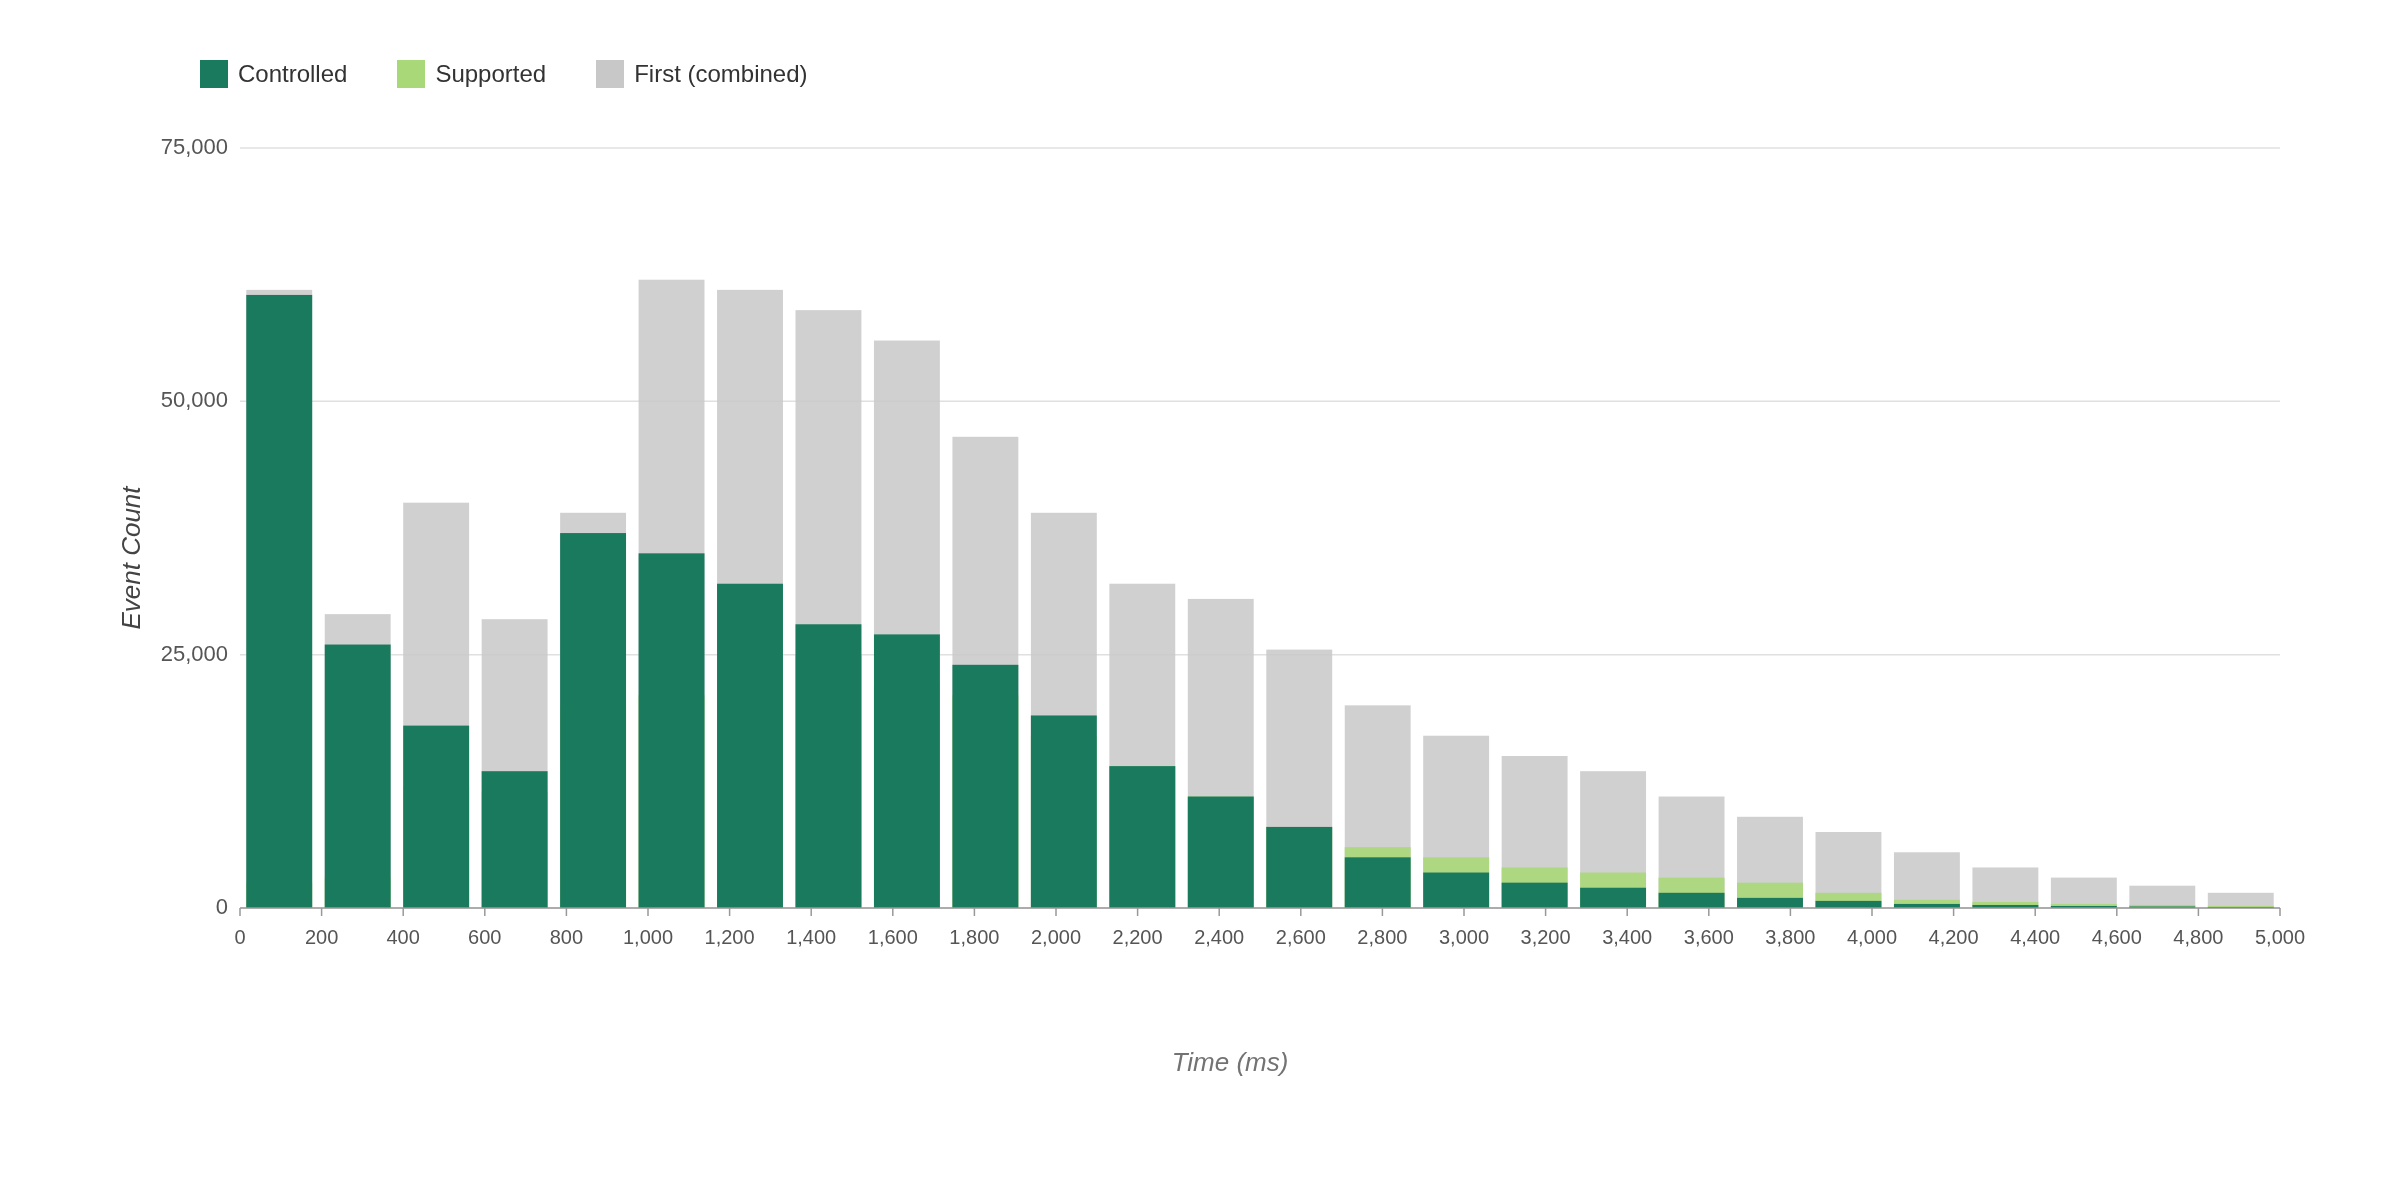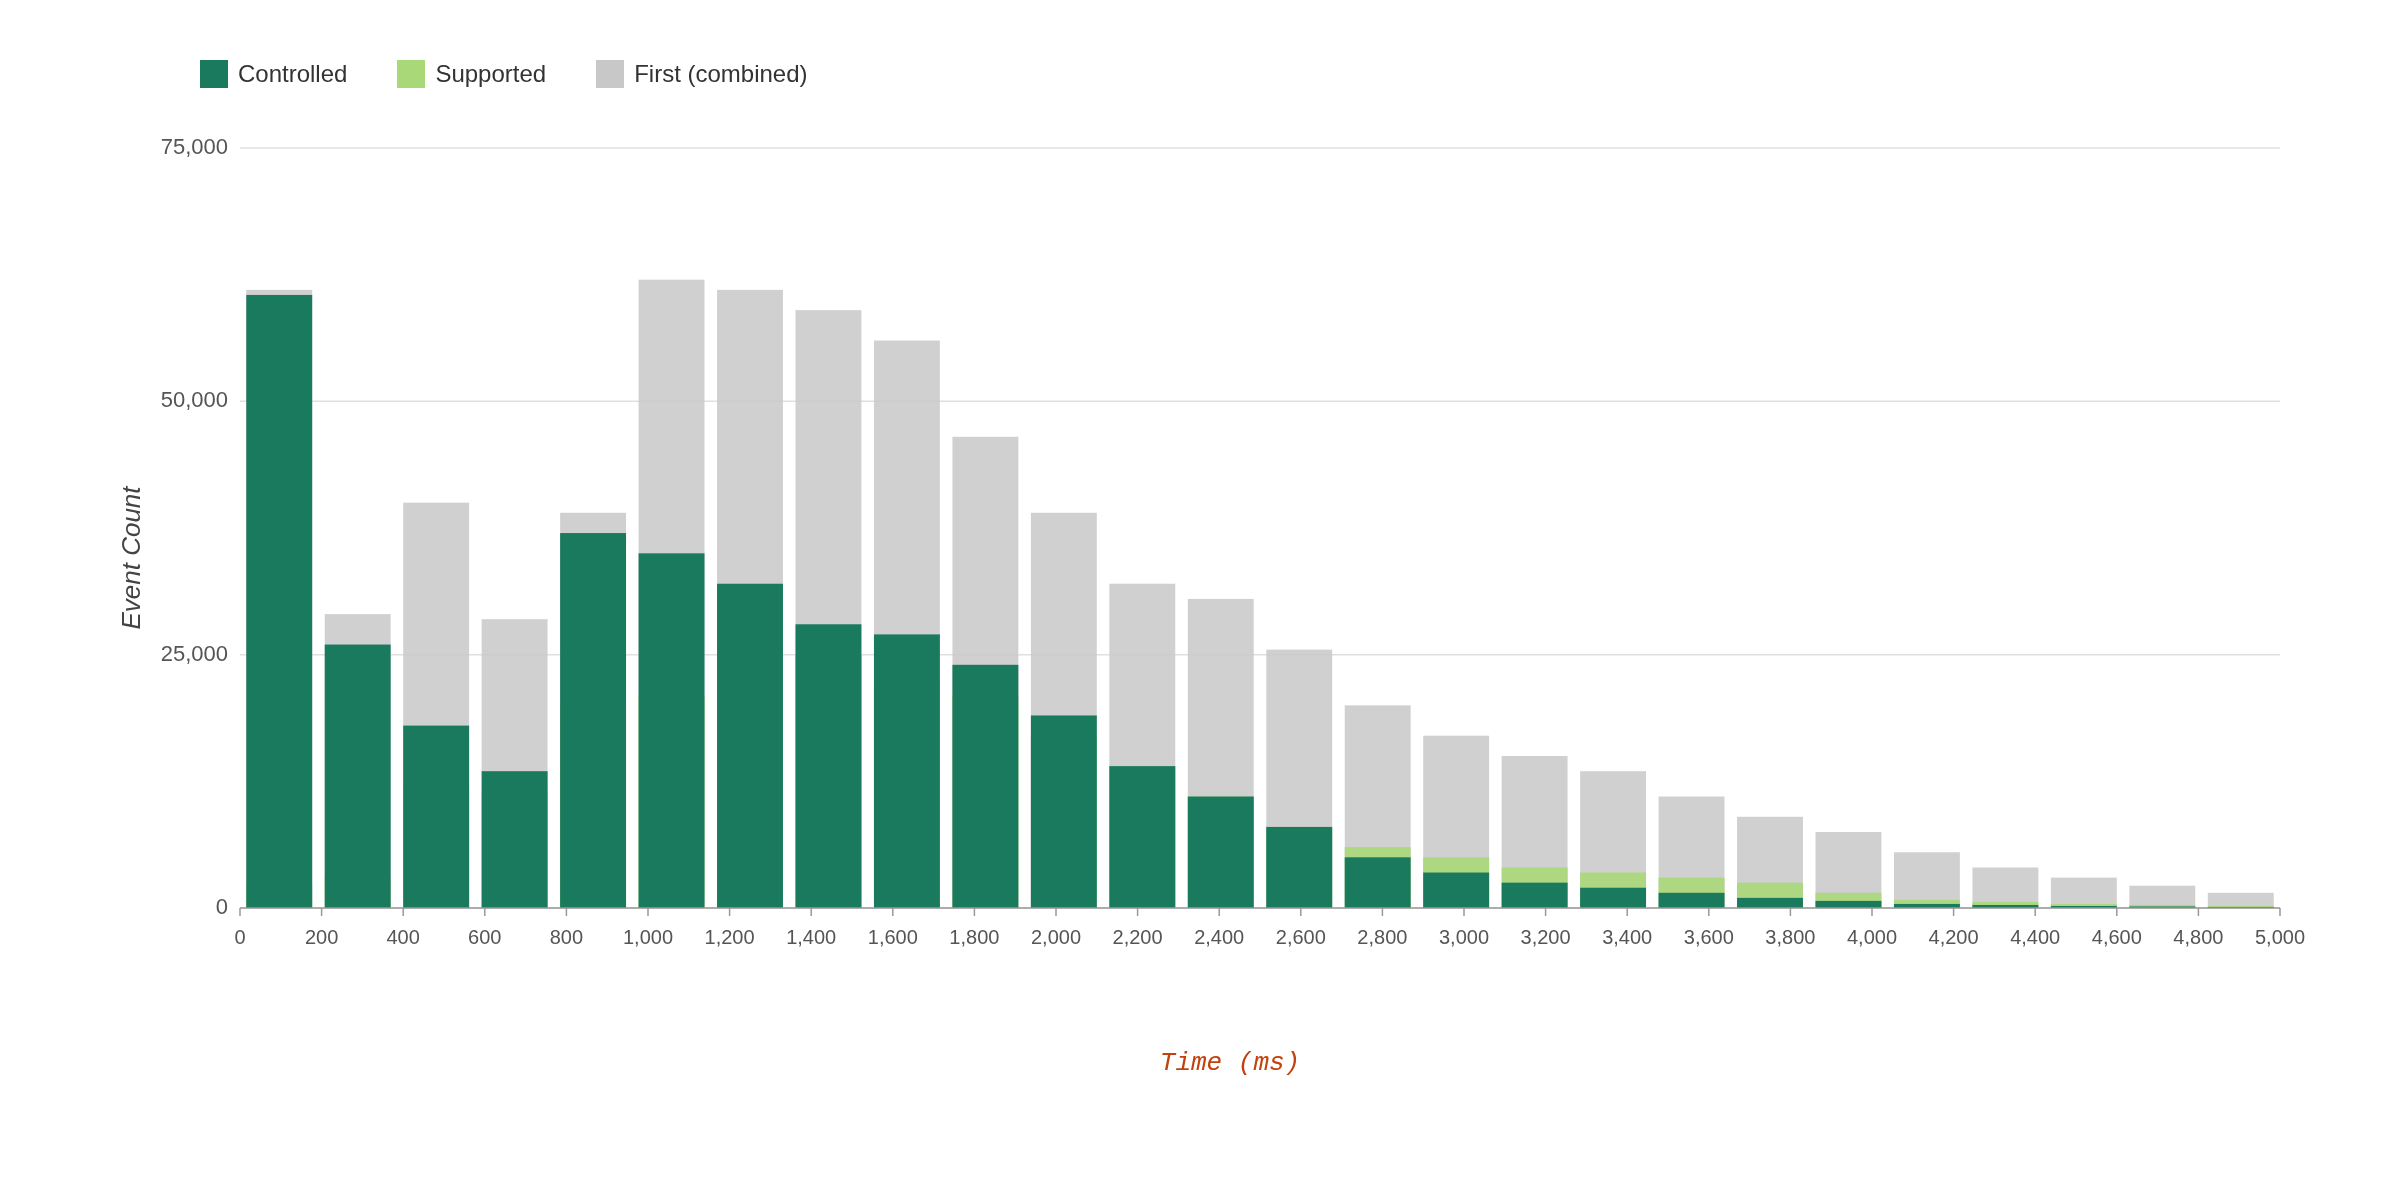--- a/index.html
+++ b/index.html
@@ -56,22 +56,21 @@
       color: #444;
       white-space: nowrap;
     }
     .x-axis-label {
       position: absolute;
       bottom: -90px;
       left: 50%;
       transform: translateX(-50%);
       font-size: 26px;
       font-style: italic;
-      color: #c2410c;
-      font-family: Liberation Mono, monospace;
+      color: #737373;
     }
   </style>
 </head>
 <body>
 
 <div class="chart-container">
 
   <div class="legend">
     <div class="legend-item">
       <div class="legend-box" style="background:#1a7a5e;"></div>

